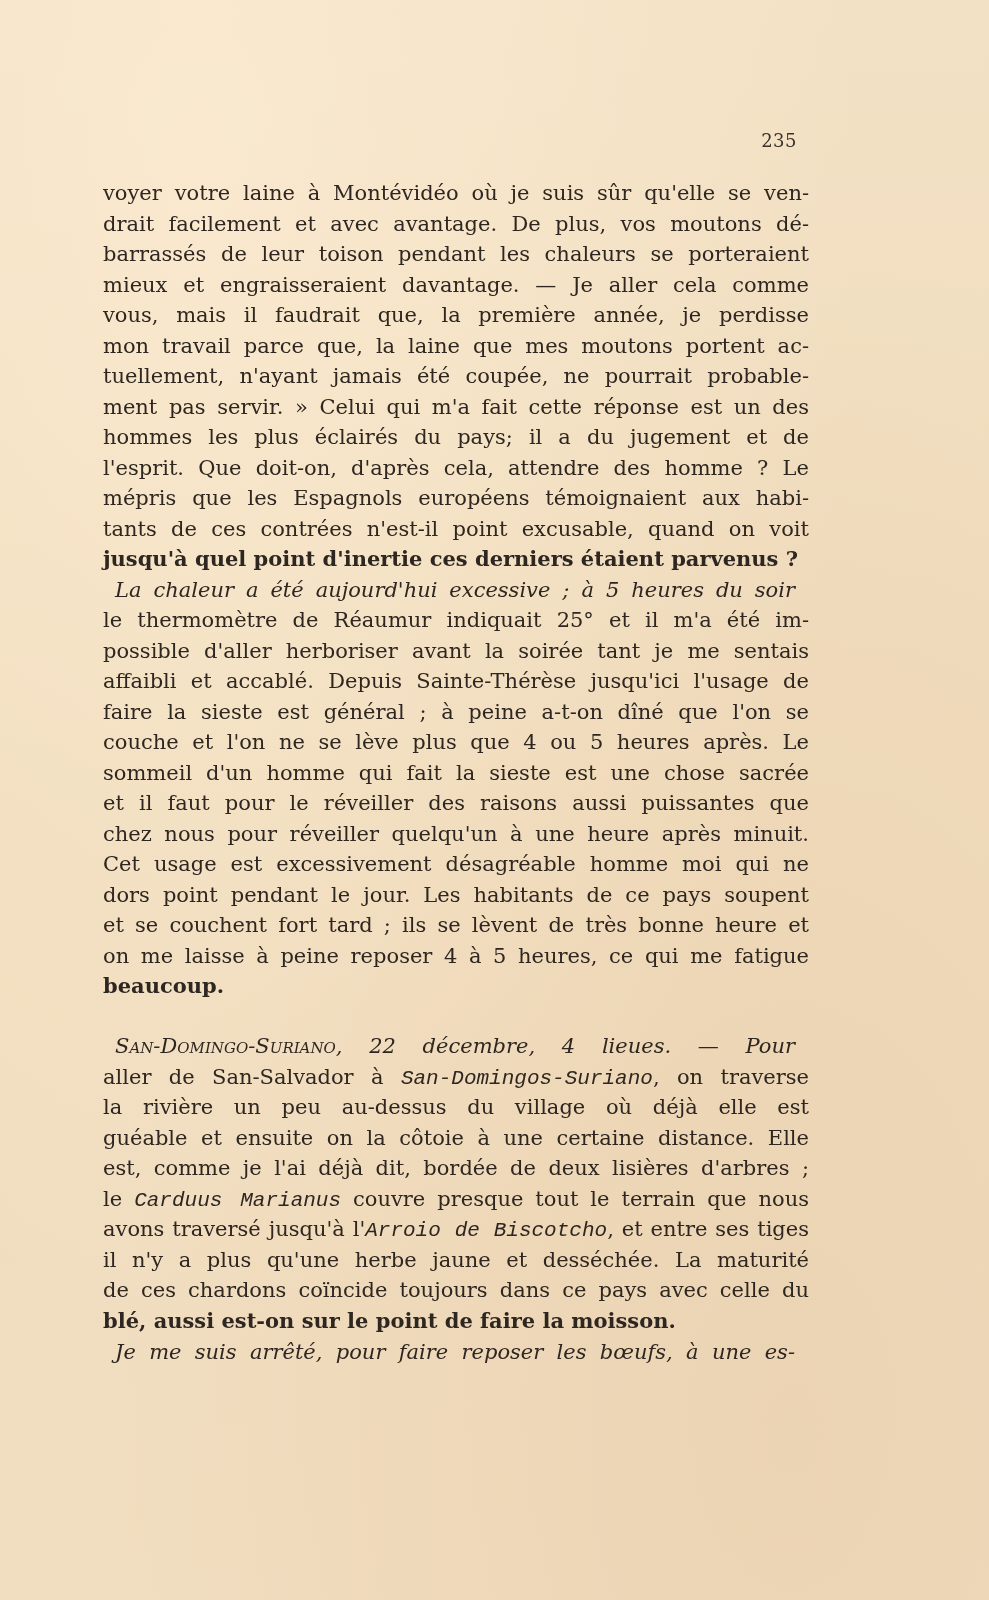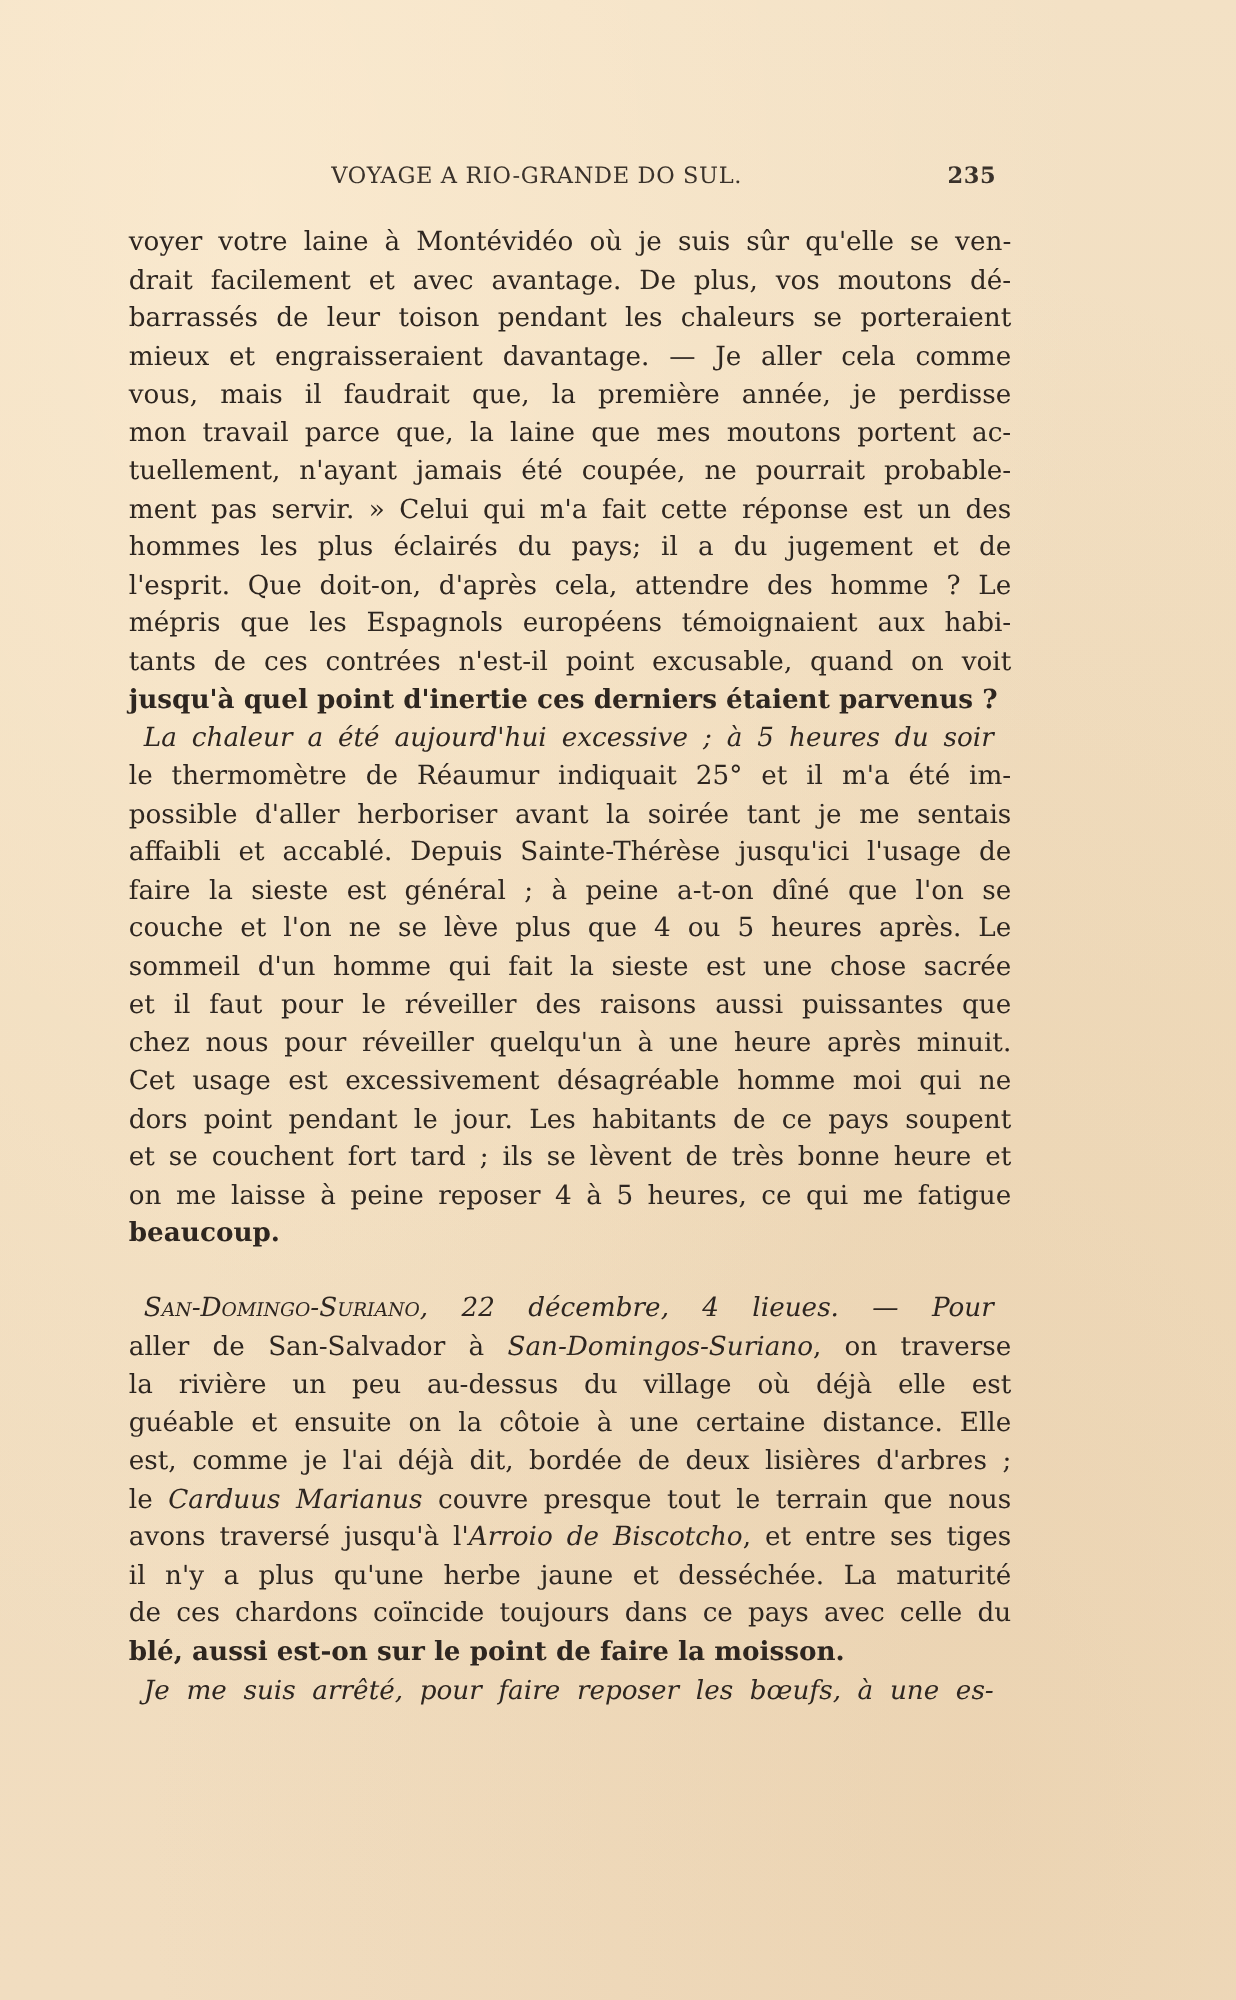--- a/index.html
+++ b/index.html
@@ -12,38 +12,37 @@
       linear-gradient(180deg, #f3e1c5 0%, #f0dcbd 50%, #f1ddc0 100%);
     font-family:"DejaVu Serif", "Liberation Serif", serif;
     color:#2e2620;
   }
   .page { position:absolute; left:0; top:0; width:989px; height:1600px; }
   .running-head {
     position:absolute; top:130px; left:265px; width:532px; height:28px;
     font-size:18px; letter-spacing:0.5px; color:#3a322b;
   }
   .running-head .title { position:absolute; left:0; top:0; }
-  .running-head .pnum { position:absolute; right:0; top:0;font-weight:bold; }
+  .running-head .pnum { position:absolute; right:0; top:0; }
   .line {
     position:absolute; left:103px; width:706px; height:30px;
     font-size:21px; line-height:30px; white-space:nowrap;
     text-align:justify; text-align-last:justify;
   }
   .line.last { text-align-last:left;font-weight:bold; }
   .line.indent { left:115px; width:680px;font-style:italic; }
   .sc { font-variant:small-caps; }
-  em { font-style:italic; }
+  em { font-style:italic;font-family:Liberation Mono, monospace; }
 </style>
 </head>
 <body>
 
 <div class="page">
 
   <div class="running-head">
-    <span class="title">VOYAGE A RIO-GRANDE DO SUL.</span>
     <span class="pnum">235</span>
   </div>
 
   <div>
     <div class="line" style="top:178px">voyer votre laine à Montévidéo où je suis sûr qu'elle se ven-</div>
     <div class="line" style="top:209px">drait facilement et avec avantage. De plus, vos moutons dé-</div>
     <div class="line" style="top:239px">barrassés de leur toison pendant les chaleurs se porteraient</div>
     <div class="line" style="top:270px">mieux et engraisseraient davantage. — Je aller cela comme</div>
     <div class="line" style="top:300px">vous, mais il faudrait que, la première année, je perdisse</div>
     <div class="line" style="top:331px">mon travail parce que, la laine que mes moutons portent ac-</div>

